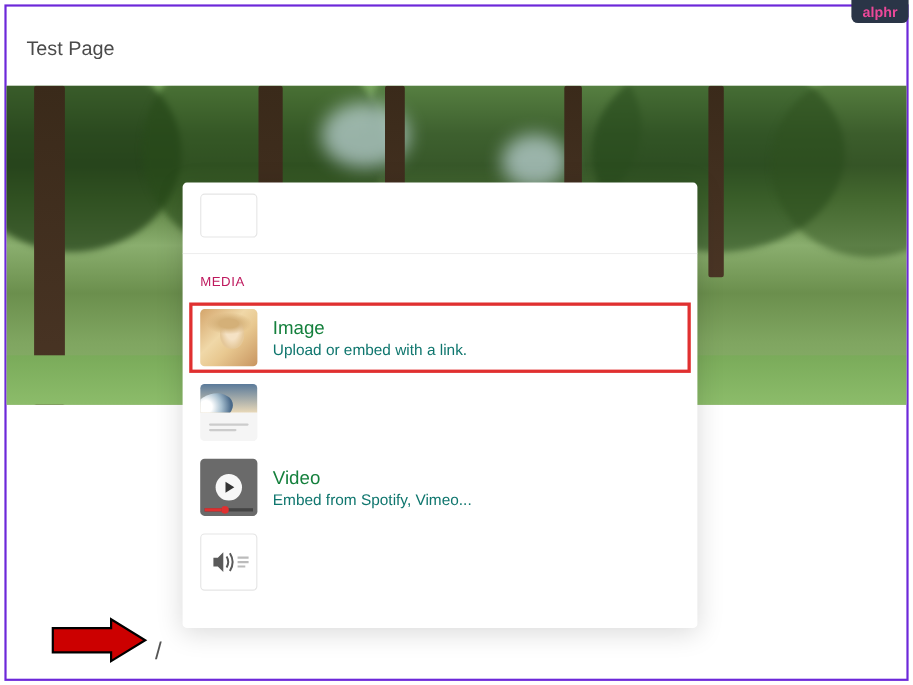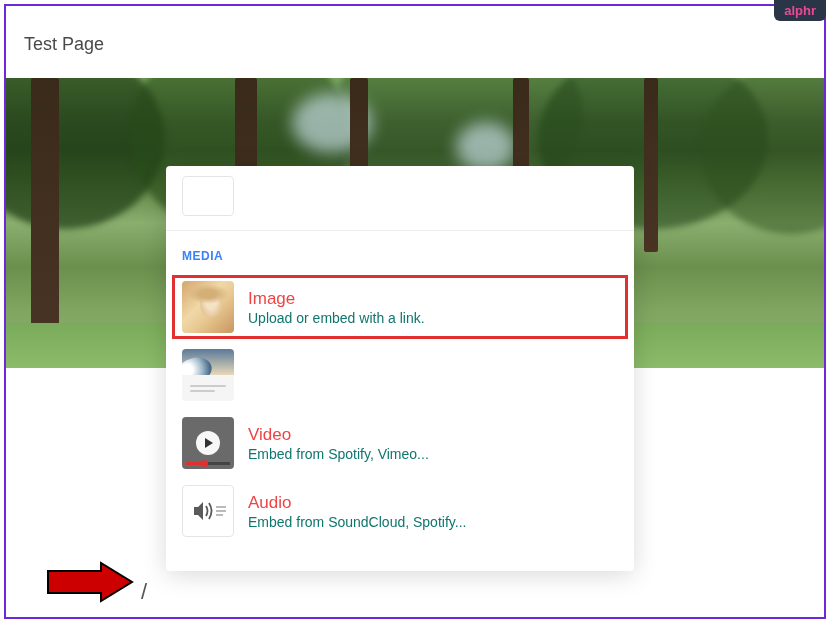--- a/index.html
+++ b/index.html
@@ -124,23 +124,23 @@
       font-size: 14px;
       padding-top: 2px;
     }
     .menu-divider {
       height: 1px;
       background: #eee;
     }
     .section-label {
       padding: 18px 16px 10px;
       font-size: 12px;
-      font-weight: 700;
+      font-weight: 400;
       letter-spacing: 0.5px;
-      color: #3b82f6;
+      color: #be185d;
     }
     .menu-item {
       display: flex;
       align-items: center;
       padding: 8px 16px;
       gap: 14px;
       cursor: pointer;
     }
     .menu-item.highlighted {
       position: relative;
@@ -276,21 +276,21 @@
     }
     .thumb-audio {
       background: #fff;
       border: 1px solid #e5e5e5;
     }
     .item-text {
       flex: 1;
     }
     .item-title {
       font-size: 17px;
-      color: #ef4444;
+      color: #15803d;
       font-weight: 400;
       margin-bottom: 1px;
     }
     .item-desc {
       font-size: 14px;
       color: #0f766e;
     }
     .alphr-badge {
       position: absolute;
       top: 0;
@@ -378,19 +378,15 @@
       <div class="thumb thumb-audio">
         <svg width="40" height="24" viewBox="0 0 40 24">
           <path d="M 6 8 L 10 8 L 15 3 L 15 21 L 10 16 L 6 16 Z" fill="#5a5a5a"></path>
           <path d="M 18 7 Q 21 12 18 17" stroke="#5a5a5a" stroke-width="1.8" fill="none"></path>
           <path d="M 21 4 Q 26 12 21 20" stroke="#5a5a5a" stroke-width="1.8" fill="none"></path>
           <line x1="28" y1="8" x2="38" y2="8" stroke="#bbb" stroke-width="2"></line>
           <line x1="28" y1="12" x2="38" y2="12" stroke="#bbb" stroke-width="2"></line>
           <line x1="28" y1="16" x2="35" y2="16" stroke="#bbb" stroke-width="2"></line>
         </svg>
       </div>
-      <div class="item-text">
-        <div class="item-title">Audio</div>
-        <div class="item-desc">Embed from SoundCloud, Spotify...</div>
-      </div>
     </div>
   </div>
 </div>
 
 </body></html>

